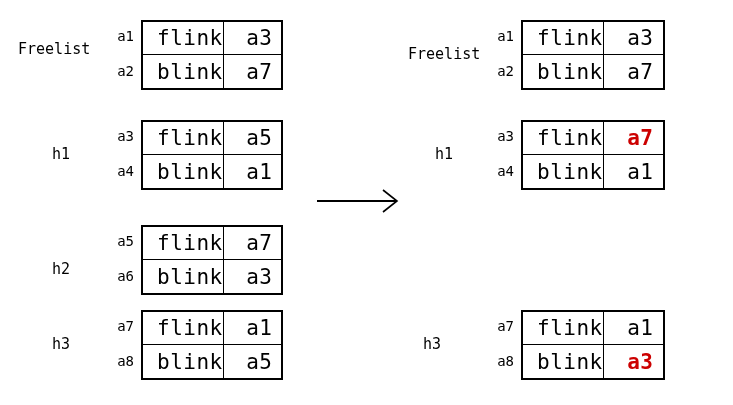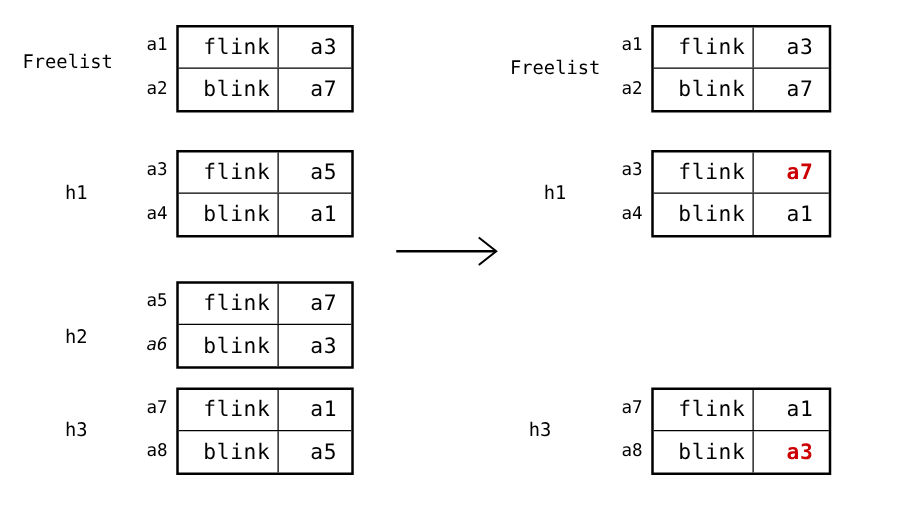--- a/index.html
+++ b/index.html
@@ -30,21 +30,21 @@
     box-sizing: border-box;
   }
   .node-block .node-row.top {
     border-bottom: 1px solid #000000;
   }
   .cell {
     display: flex;
     align-items: center;
     justify-content: center;
     box-sizing: border-box;
-    font-size: 17px;
+    font-size: 21px;
     color: #000000;
     letter-spacing: 0.5px;
     white-space: nowrap;
     padding-left: 14px;
   }
   .cell.field {
     flex: 0 0 80px;
     border-right: 1px solid #000000;
   }
   .cell.value {
@@ -108,21 +108,21 @@
       <div class="cell value">a5</div>
     </div>
     <div class="node-row bottom">
       <div class="cell field">blink</div>
       <div class="cell value">a1</div>
     </div>
   </div>
 
   <div class="list-label" style="left:52px; top:260px;">h2</div>
   <div class="addr" style="left:110px; top:233px; width:24px;">a5</div>
-  <div class="addr" style="left:110px; top:268px; width:24px;font-style:italic;">a6</div>
+  <div class="addr" style="left:110px; top:268px; width:24px;">a6</div>
   <div class="node-block" style="left:141px; top:225px; width:142px; height:70px;">
     <div class="node-row top">
       <div class="cell field">flink</div>
       <div class="cell value">a7</div>
     </div>
     <div class="node-row bottom">
       <div class="cell field">blink</div>
       <div class="cell value">a3</div>
     </div>
   </div>

